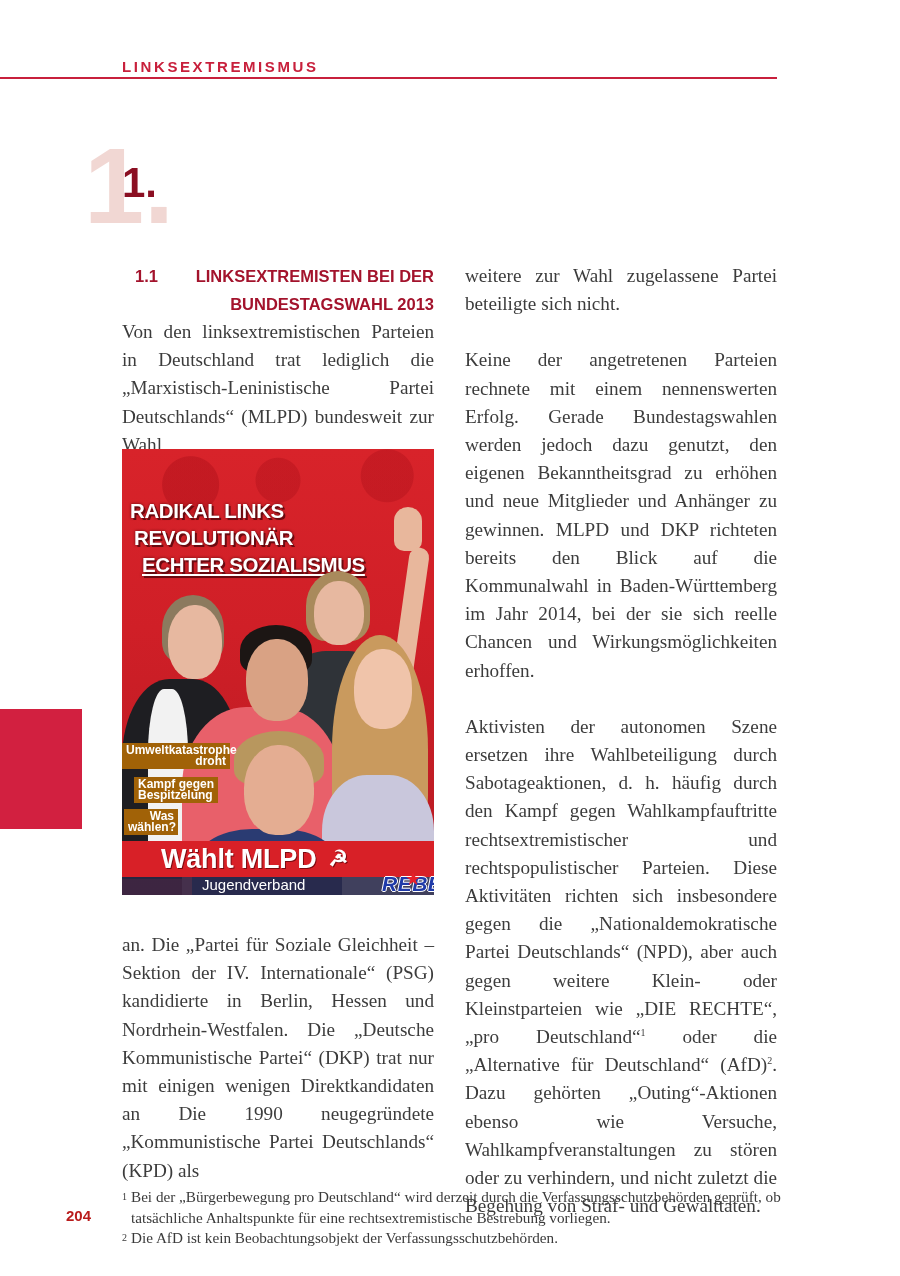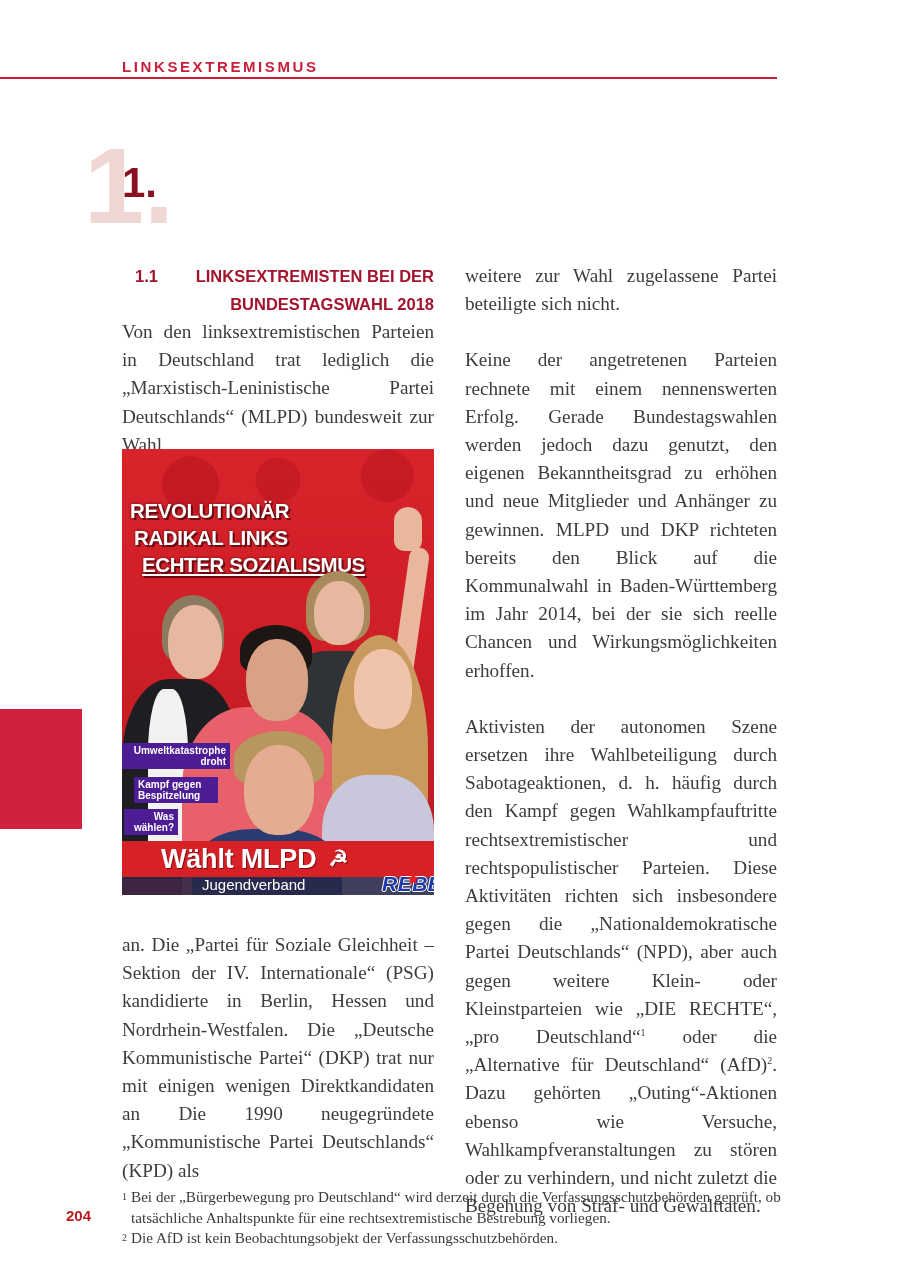--- a/index.html
+++ b/index.html
@@ -45,22 +45,22 @@
                       text-shadow: 2px 2px 0 #6b0a10, 0 0 3px #5a0a0e; letter-spacing: -0.4px; }
     .poster .slogan div:nth-child(2) { margin-left: 4px; }
     .poster .slogan div:nth-child(3) { margin-left: 12px; text-decoration: underline; }
 
     .people { position: absolute; left: 0; top: 120px; width: 312px; height: 326px; }
     .face { position: absolute; border-radius: 48% 48% 45% 45%; background: #e7b8a0; }
     .hair { position: absolute; border-radius: 50% 50% 30% 30%; }
     .body-shape { position: absolute; border-radius: 40% 40% 0 0; }
     .arm { position: absolute; background: #e8b79c; border-radius: 20px; }
 
-    .badge { position: absolute; background: #4c1d95; color: #fff; font-family: "Liberation Sans", sans-serif;
-             font-weight: bold; font-size: 10px; line-height: 11px; padding: 2px 4px; text-align: right; }
+    .badge { position: absolute; background: #a16207; color: #fff; font-family: "Liberation Sans", sans-serif;
+             font-weight: bold; font-size: 12px; line-height: 11px; padding: 2px 4px; text-align: right; }
 
     .poster .banner { position: absolute; left: 0; top: 392px; width: 312px; height: 36px; background: #d82027;
                       font-family: "Liberation Sans", sans-serif; font-weight: bold; color: #fff; font-size: 27px;
                       line-height: 36px; padding-left: 39px; box-sizing: border-box; letter-spacing: -0.2px;
                       text-shadow: 1px 1px 0 #7a0a10; }
     .poster .banner .hammer { font-size: 22px; margin-left: 12px; vertical-align: 2px; }
     .poster .footer-line { position: absolute; left: 0; top: 428px; width: 312px; height: 18px;
                            background: rgba(40,40,70,0.85); }
     .poster .jugend { position: absolute; left: 80px; top: 427px; font-family: "Liberation Sans", sans-serif;
                       font-weight: normal; color: #fff; font-size: 15px; line-height: 18px; }
@@ -86,30 +86,30 @@
 <div class="chapter">
   <div class="big-num">1.</div>
   <div class="small-num">1.</div>
 </div>
 
 <div class="side-tab"></div>
 
 <div class="col col-left">
   <div class="section-head">
     <span class="num">1.1</span>
-    <span class="txt">LINKSEXTREMISTEN BEI DER BUNDESTAGSWAHL 2018</span>
+    <span class="txt">LINKSEXTREMISTEN BEI DER BUNDESTAGSWAHL 2013</span>
   </div>
   <p class="para">Von den linksextremistischen Parteien in Deutschland trat lediglich die „Marxistisch-Leninistische Partei Deutschlands“ (MLPD) bundesweit zur Wahl</p>
 </div>
 
 <div class="poster">
   <div class="bg-pattern"></div>
   <div class="slogan">
+    <div>RADIKAL LINKS</div>
     <div>REVOLUTIONÄR</div>
-    <div>RADIKAL LINKS</div>
     <div>ECHTER SOZIALISMUS</div>
   </div>
 
   <div class="people">
 
     <div class="arm" style="left:272px; top:-62px; width:28px; height:44px; border-radius:14px 14px 10px 10px;"></div>
     <div class="arm" style="left:278px; top:-22px; width:20px; height:150px; transform:rotate(8deg);"></div>
 
     <div class="body-shape" style="left:160px; top:82px; width:110px; height:120px; background:#2f3338;"></div>
     <div class="hair" style="left:184px; top:2px; width:64px; height:70px; background:#a98a5c;"></div>

